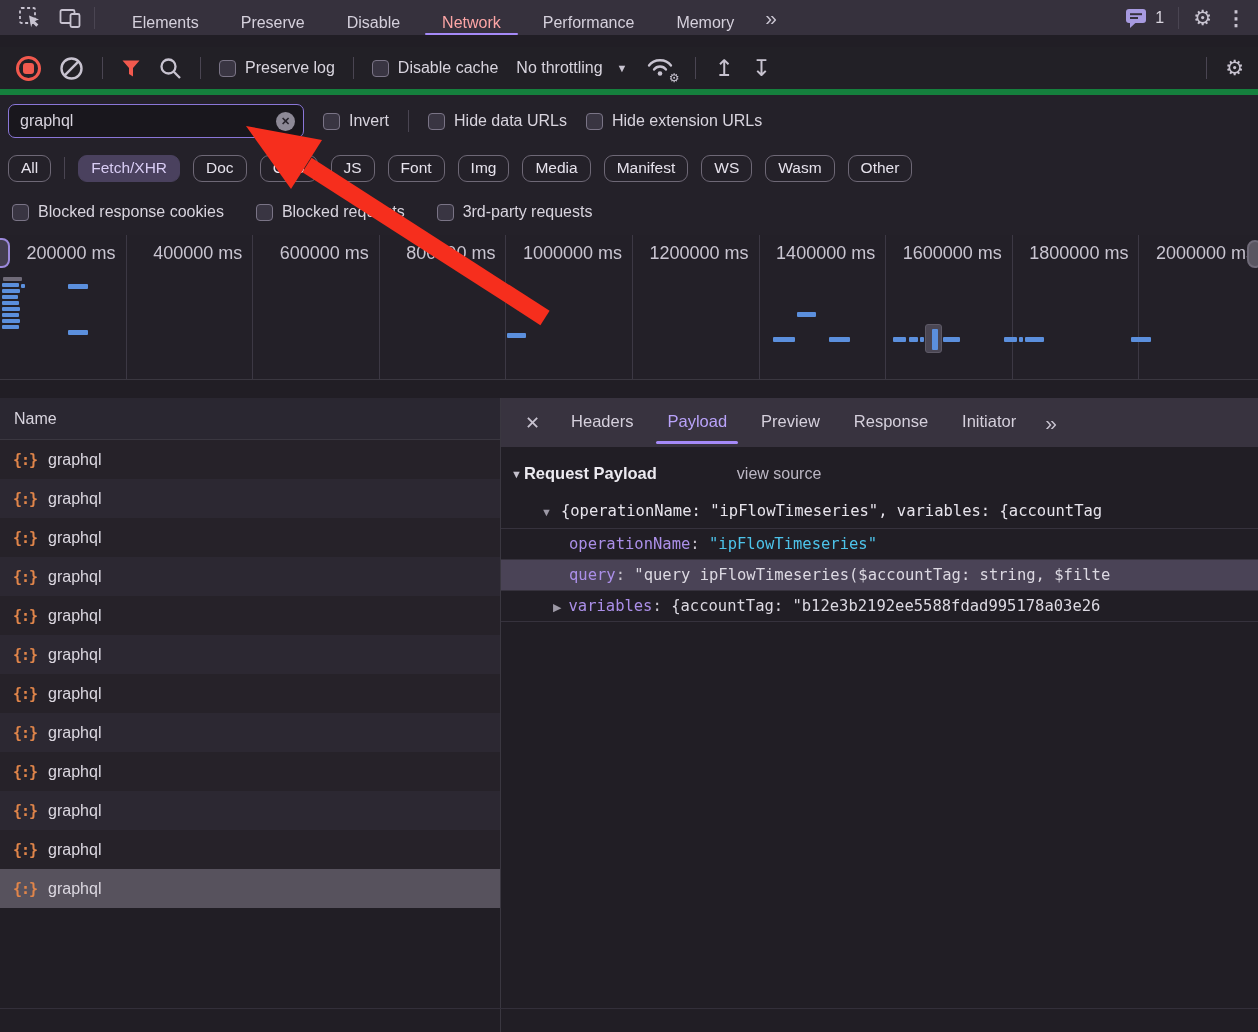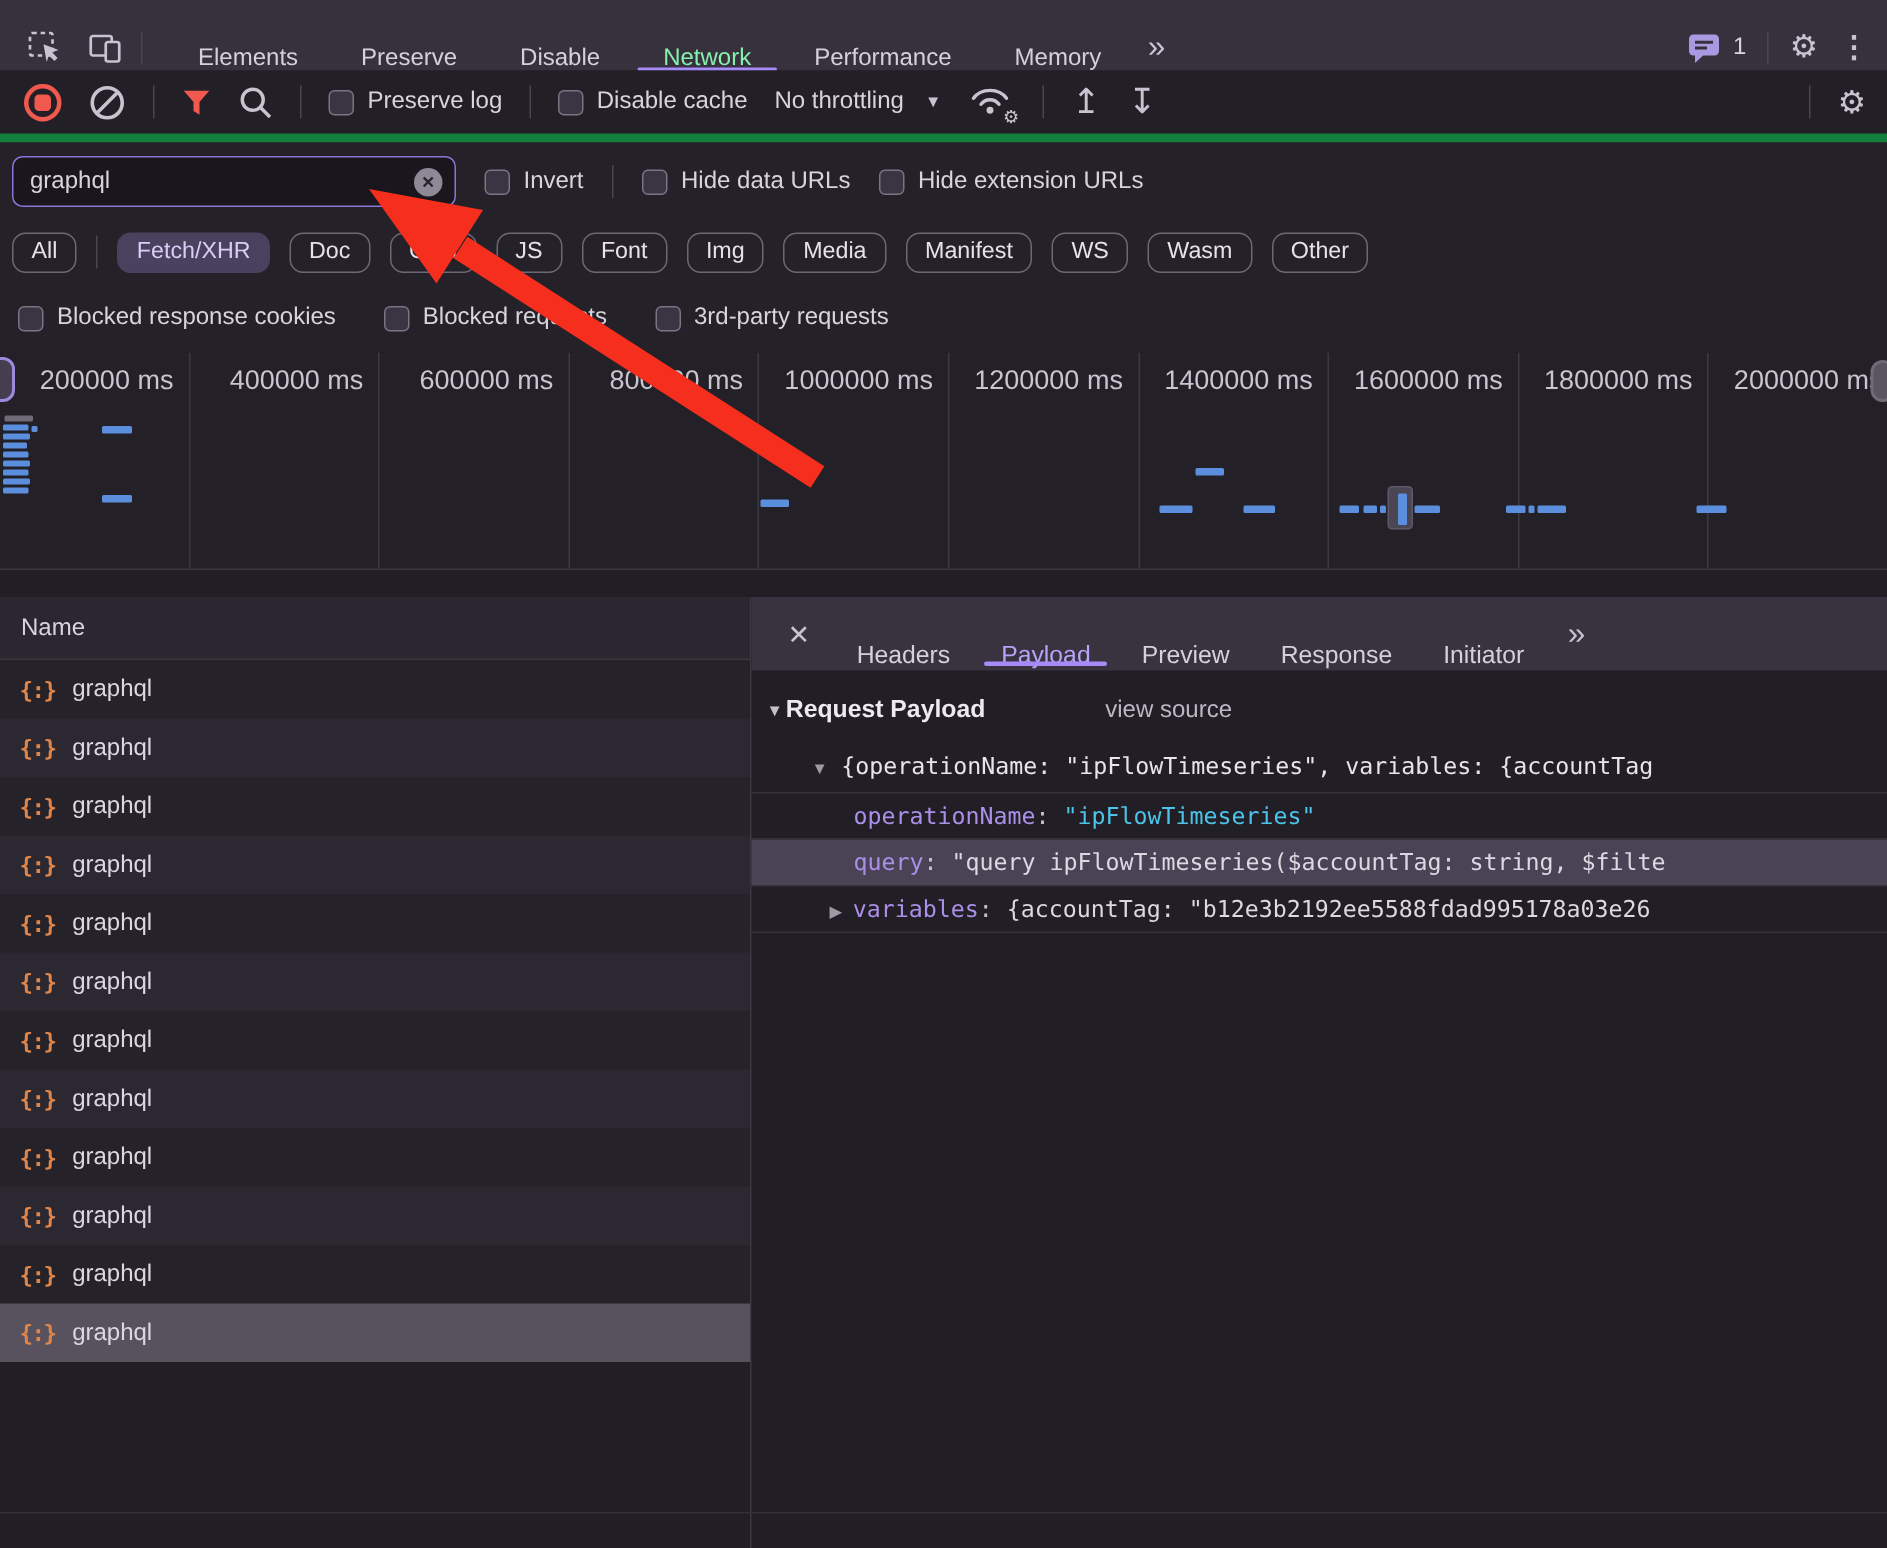--- a/index.html
+++ b/index.html
@@ -8,25 +8,25 @@
     position:relative; overflow:hidden;
     background:#211e25; color:#d8d4de;
     font-family:"Liberation Sans", sans-serif;
     -webkit-font-smoothing:antialiased;
   }
   .vsep { width:1px; height:22px; background:#4a4552; flex:0 0 1px; }
   .cb { width:17px; height:17px; border:1.5px solid #7a7486; border-radius:4px; background:#393542; display:inline-block; flex:0 0 17px; }
   .chklabel { display:flex; align-items:center; gap:9px; font-size:16px; color:#d8d4de; cursor:default; }
 
   
-  .header { position:absolute; top:0; left:0; width:1258px; height:47px; background:#36313d; display:flex; align-items:center; padding:16px 12px 0 14px; }
+  .header { position:absolute; top:0; left:0; width:1258px; height:35px; background:#36313d; display:flex; align-items:center; padding:0 12px 0 14px; }
   .hicon { display:inline-flex; align-items:center; justify-content:center; width:32px; height:32px; margin-right:8px; }
   .tabs { display:flex; height:100%; margin-left:16px; }
   .tab { padding:0 21px; line-height:45px; font-size:16px; color:#d5d0dc; position:relative; cursor:default; }
-  .tab.active { color:#86efac; }
+  .tab.active { color:#fca5a5; }
   .tab.active::after { content:""; position:absolute; left:4px; right:4px; bottom:0; height:2.5px; background:#a58af8; border-radius:2px; }
   .more-tabs { font-size:21px; color:#c8c3d0; padding:0 10px; }
   .header .right { margin-left:auto; display:flex; align-items:center; gap:14px; }
   .bubble { display:flex; align-items:center; gap:7px; font-size:16px; color:#d8d4de; }
   .glyph { color:#c8c3d0; }
 
   
   .toolbar { position:absolute; top:47px; left:0; width:1258px; height:48px; background:#222026; display:flex; align-items:center; gap:18px; padding:0 14px 0 16px; border-bottom:6px solid #15803d; }
   .rec { width:25px; height:25px; border:3px solid #f2594e; border-radius:50%; position:relative; flex:0 0 25px; }
   .rec::after { content:""; position:absolute; inset:4px; background:#f2594e; border-radius:3px; }
@@ -67,21 +67,21 @@
   .name-header { height:42px; background:#2a2731; border-bottom:1px solid #3a3740; display:flex; align-items:center; padding-left:14px; font-size:16px; color:#d8d4de; }
   .req-row { height:39px; display:flex; align-items:center; gap:11px; padding-left:13px; font-size:16px; color:#dcd8e1; }
   .req-row.even { background:#262229; }
   .req-row.odd { background:#2c2832; }
   .req-row.selected { background:#57525d; }
   .xhr-ic { font-family:"DejaVu Sans Mono", monospace; font-weight:bold; font-size:15px; color:#e0854a; letter-spacing:-1px; }
 
   .right-panel { position:absolute; left:500px; top:0; width:758px; height:652px; background:#211e25; border-left:1px solid #3a3740; }
   .dtabs { height:49px; background:#38333f; display:flex; align-items:center; padding:0 8px 0 18px; }
   .dclose { font-size:18px; color:#c8c3d0; padding:0 14px 0 6px; }
-  .dtab { padding:16px 17px; line-height:47px; font-size:16.5px; color:#d5d0dc; position:relative; height:49px; }
+  .dtab { padding:0 17px; line-height:47px; font-size:16.5px; color:#d5d0dc; position:relative; height:49px; }
   .dtab.active { color:#b9a3fa; }
   .dtab.active::after { content:""; position:absolute; left:6px; right:6px; bottom:3px; height:3px; background:#a58af8; border-radius:2px; }
   .dmore { font-size:21px; color:#c8c3d0; padding-left:12px; }
 
   .payload { font-size:15.5px; }
   .payload-head { display:flex; align-items:center; padding:17px 0 12px 10px; }
   .payload-head .tri { font-size:11px; color:#c4c0cc; margin-right:2px; }
   .payload-head .ptitle { font-weight:bold; font-size:16.5px; color:#eceaf0; }
   .payload-head .vsrc { margin-left:80px; font-size:16px; color:#bcb7c4; }
   .proot { height:33px; line-height:33px; padding-left:40px; white-space:nowrap; overflow:hidden; font-family:"DejaVu Sans Mono", monospace; color:#e7e4ec; }

